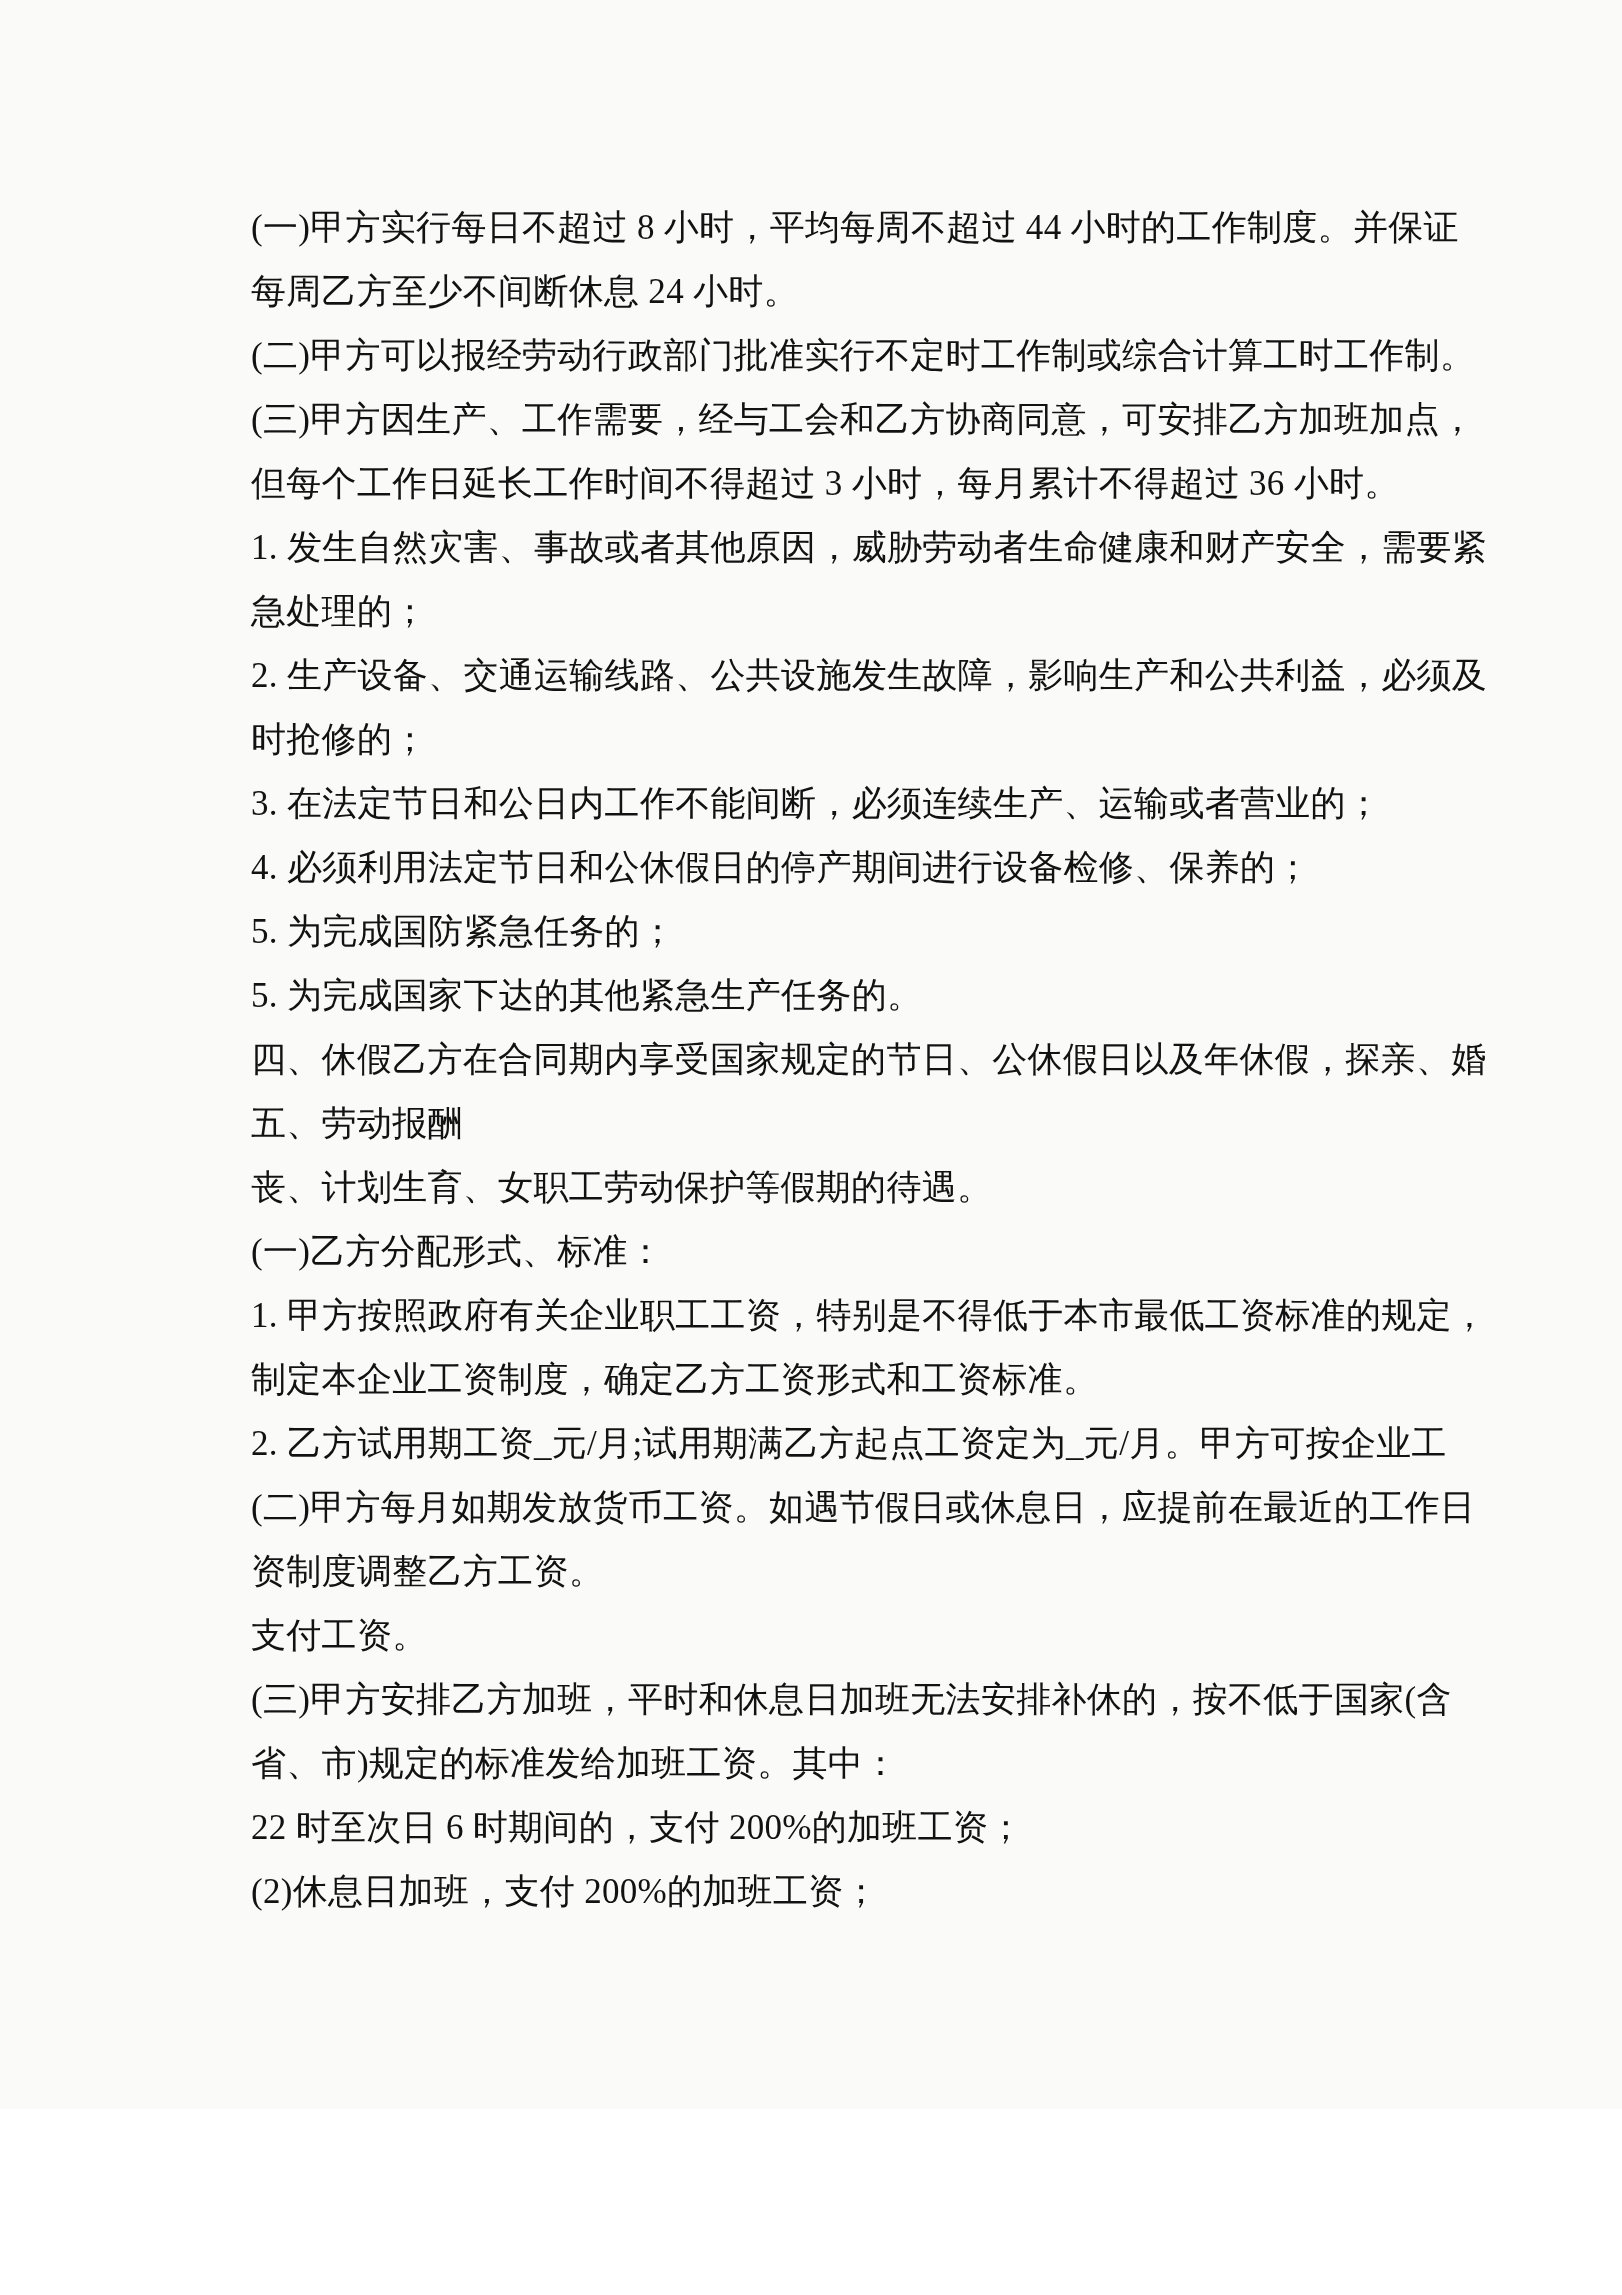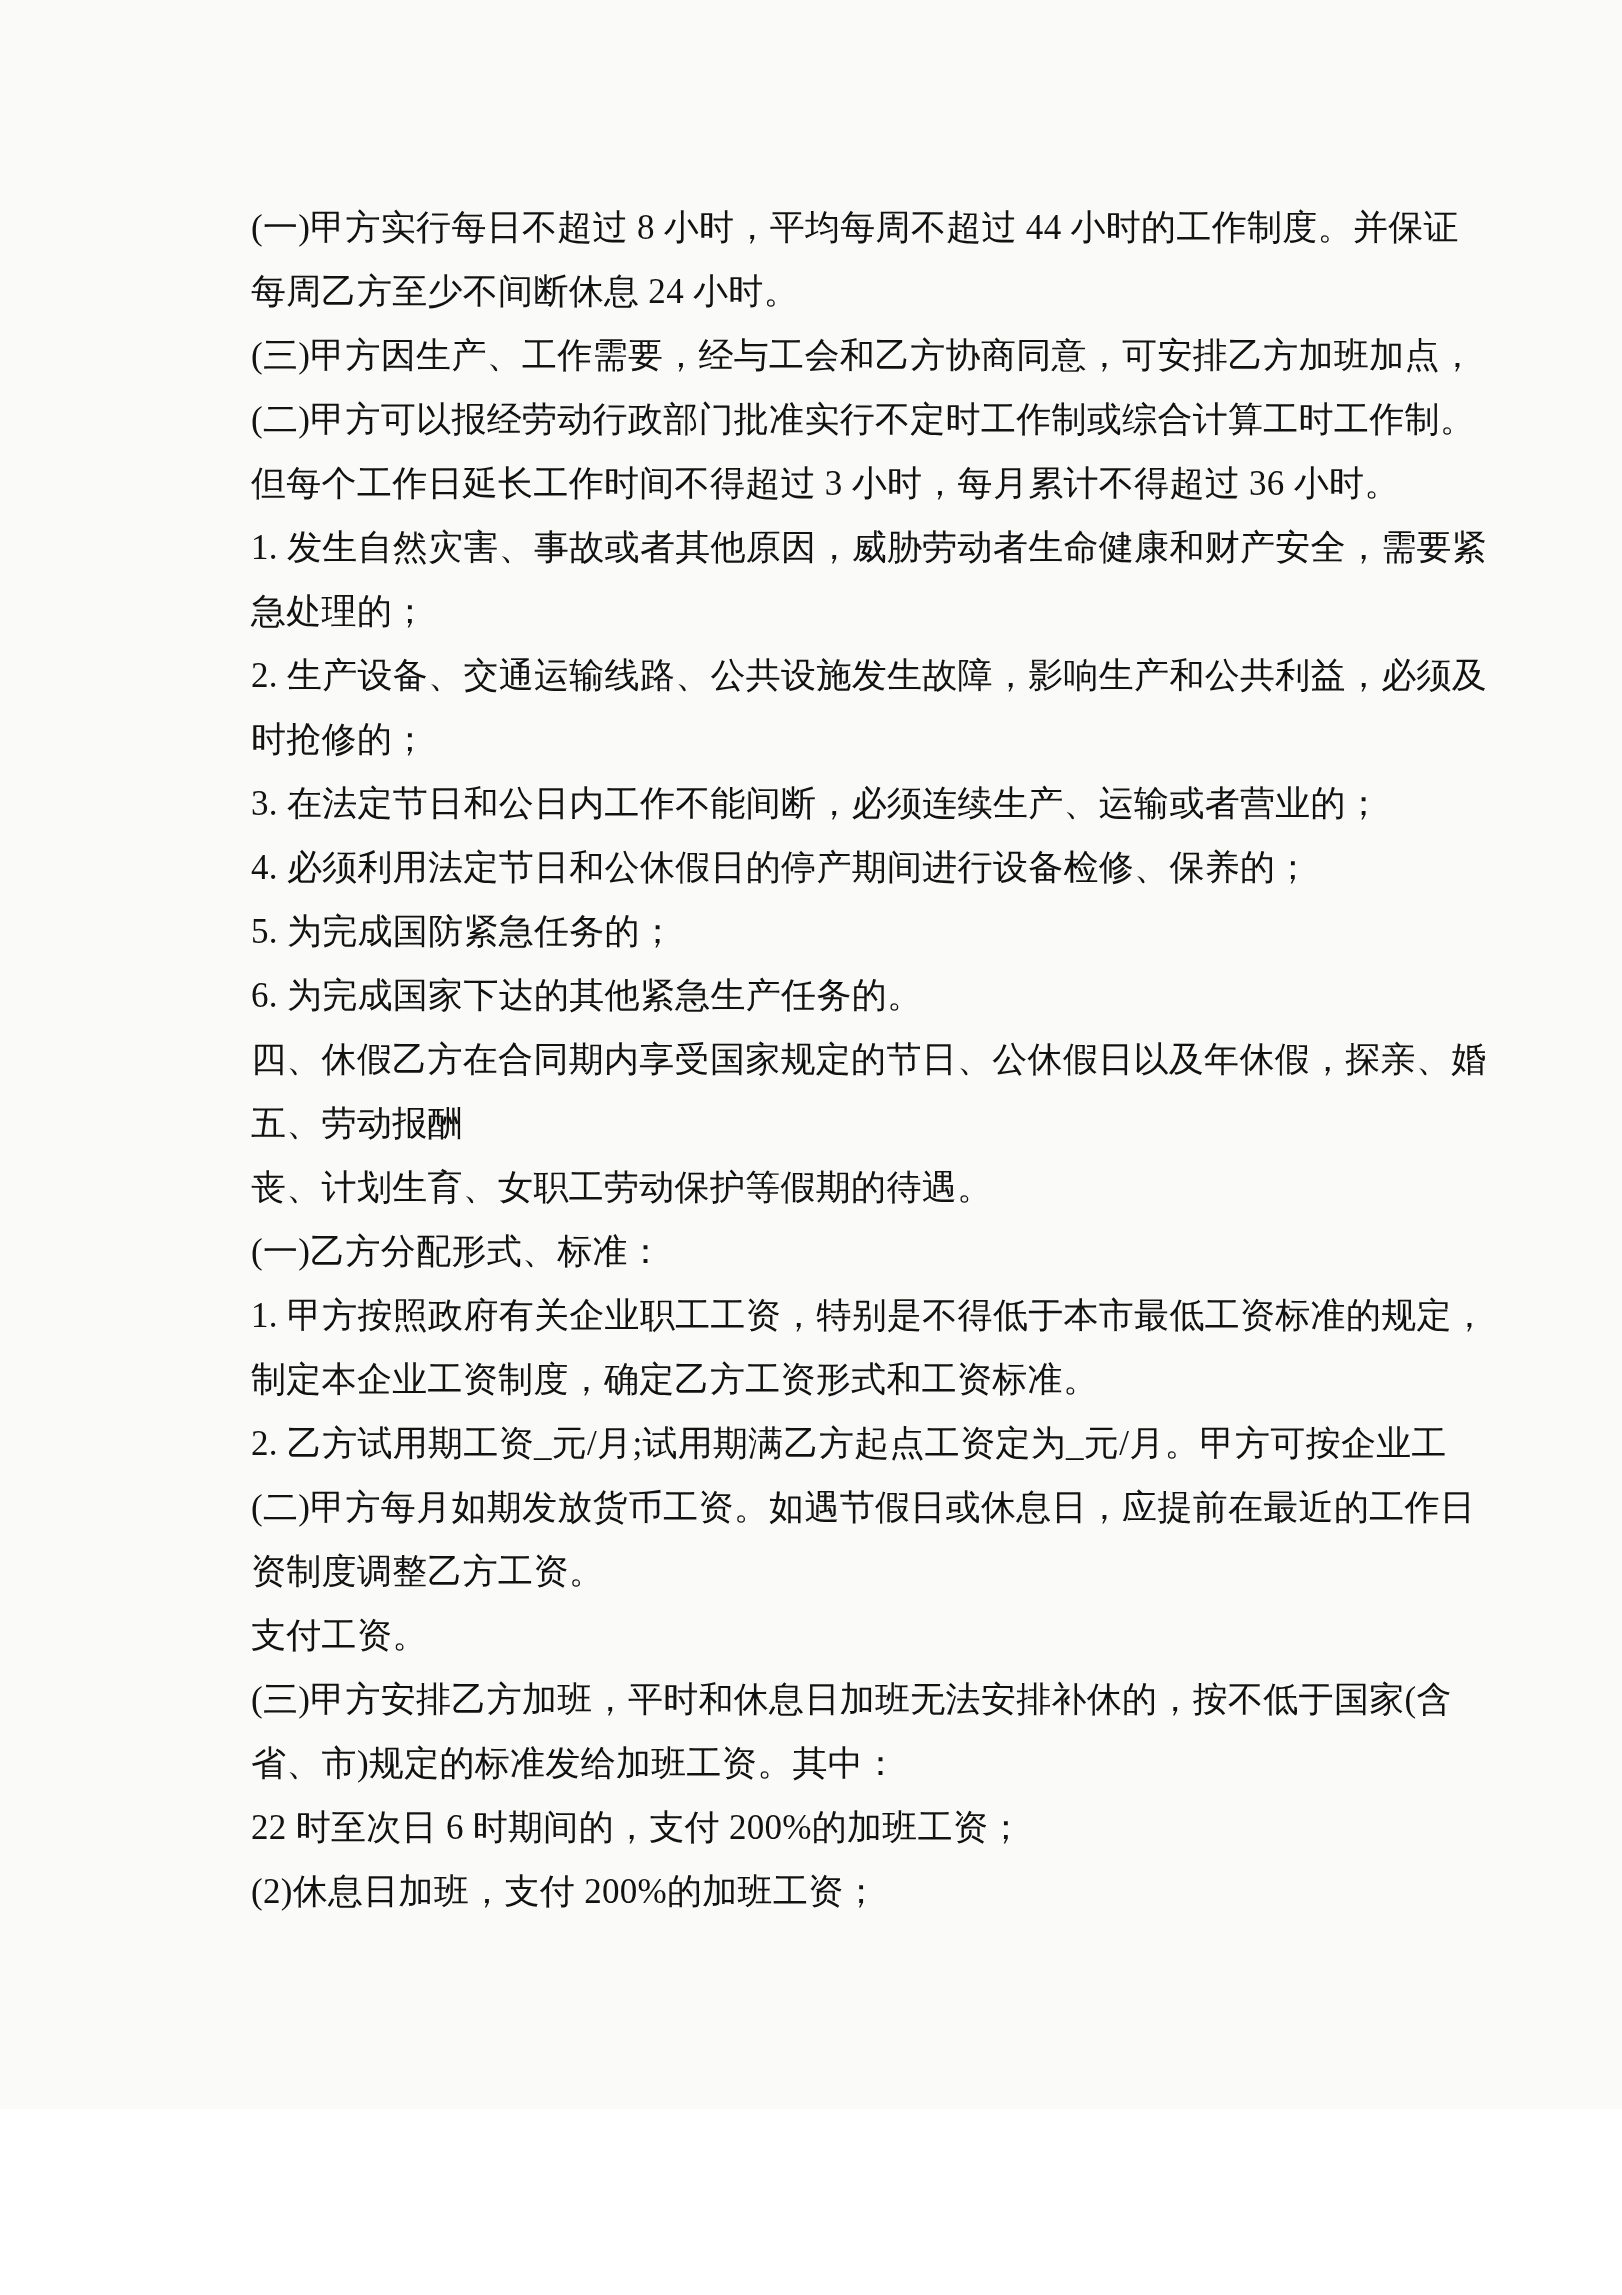--- a/index.html
+++ b/index.html
@@ -36,31 +36,31 @@
     font-weight: 400;
   }
 </style>
 </head>
 <body>
 
 <div class="page">
   <div class="text-block" id="text-block">
       <div class="text-line">(一)甲方实行每日不超过 8 小时，平均每周不超过 44 小时的工作制度。并保证</div>
       <div class="text-line">每周乙方至少不间断休息 24 小时。</div>
+      <div class="text-line">(二)甲方可以报经劳动行政部门批准实行不定时工作制或综合计算工时工作制。</div>
       <div class="text-line">(三)甲方因生产、工作需要，经与工会和乙方协商同意，可安排乙方加班加点，</div>
-      <div class="text-line">(二)甲方可以报经劳动行政部门批准实行不定时工作制或综合计算工时工作制。</div>
       <div class="text-line">但每个工作日延长工作时间不得超过 3 小时，每月累计不得超过 36 小时。</div>
       <div class="text-line">1. 发生自然灾害、事故或者其他原因，威胁劳动者生命健康和财产安全，需要紧</div>
       <div class="text-line">急处理的；</div>
       <div class="text-line">2. 生产设备、交通运输线路、公共设施发生故障，影响生产和公共利益，必须及</div>
       <div class="text-line">时抢修的；</div>
       <div class="text-line">3. 在法定节日和公日内工作不能间断，必须连续生产、运输或者营业的；</div>
       <div class="text-line">4. 必须利用法定节日和公休假日的停产期间进行设备检修、保养的；</div>
       <div class="text-line">5. 为完成国防紧急任务的；</div>
-      <div class="text-line">6. 为完成国家下达的其他紧急生产任务的。</div>
+      <div class="text-line">5. 为完成国家下达的其他紧急生产任务的。</div>
       <div class="text-line">四、休假乙方在合同期内享受国家规定的节日、公休假日以及年休假，探亲、婚</div>
       <div class="text-line">五、劳动报酬</div>
       <div class="text-line">丧、计划生育、女职工劳动保护等假期的待遇。</div>
       <div class="text-line">(一)乙方分配形式、标准：</div>
       <div class="text-line">1. 甲方按照政府有关企业职工工资，特别是不得低于本市最低工资标准的规定，</div>
       <div class="text-line">制定本企业工资制度，确定乙方工资形式和工资标准。</div>
       <div class="text-line">2. 乙方试用期工资_元/月;试用期满乙方起点工资定为_元/月。甲方可按企业工</div>
       <div class="text-line">(二)甲方每月如期发放货币工资。如遇节假日或休息日，应提前在最近的工作日</div>
       <div class="text-line">资制度调整乙方工资。</div>
       <div class="text-line">支付工资。</div>

